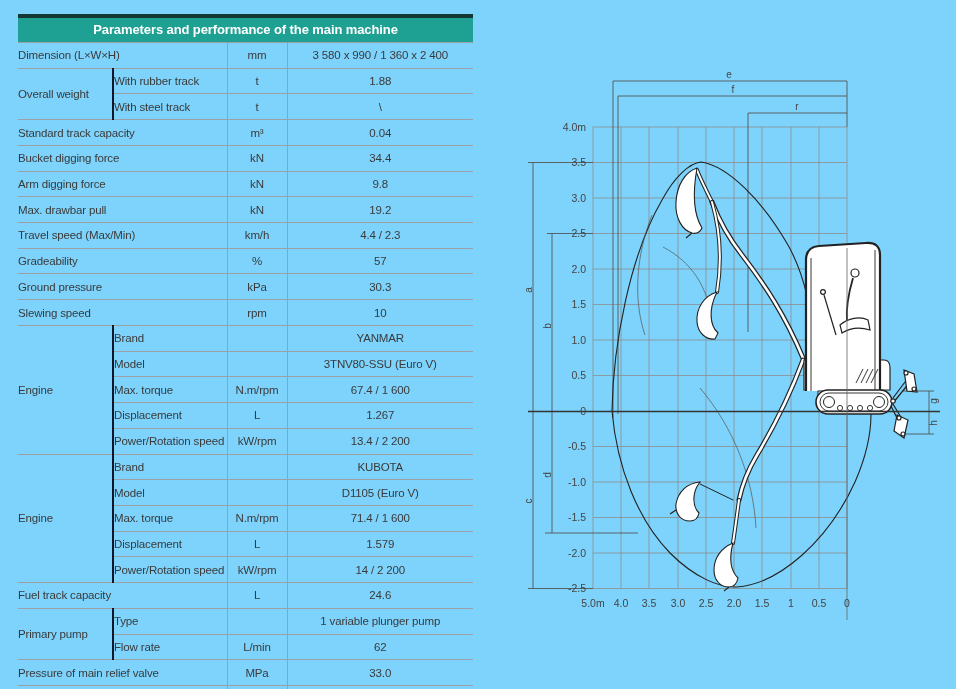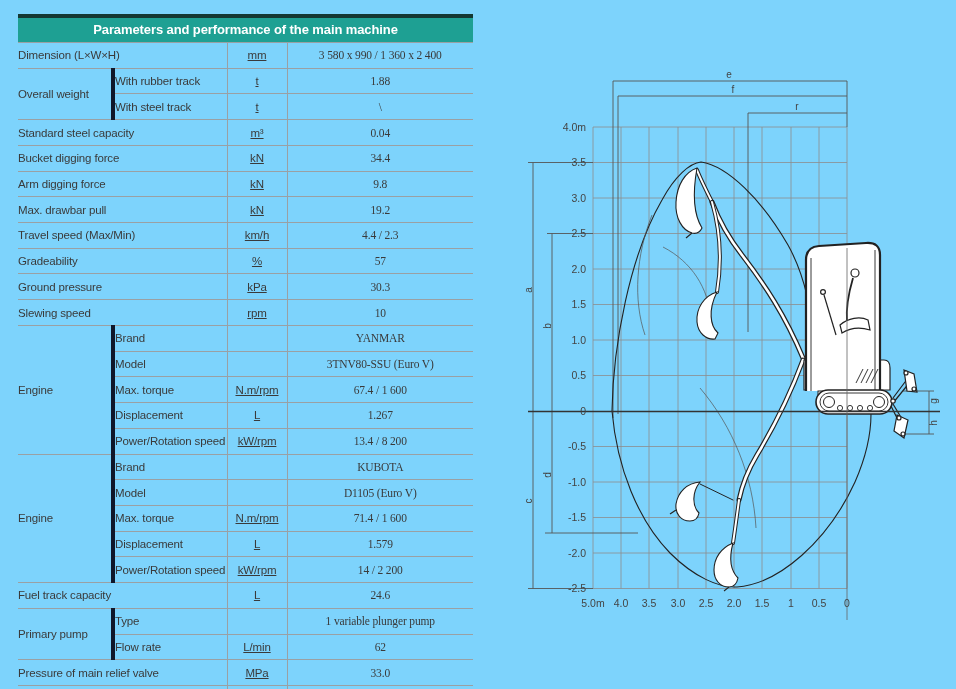--- a/index.html
+++ b/index.html
@@ -9,23 +9,23 @@
   #spec-wrap{position:absolute;left:18px;top:14px;width:455px;}
   #spec-header{background:#1ea093;border-top:4px solid #143833;color:#fff;
                font-weight:bold;font-size:13px;text-align:center;line-height:24px;
                letter-spacing:-0.1px;}
   table.spec{border-collapse:collapse;table-layout:fixed;width:455px;
              font-size:11.5px;letter-spacing:-0.15px;}
   table.spec td{height:24.72px;padding:0 0 0 0;border-bottom:1px solid #9aa0a3;
                 vertical-align:middle;overflow:hidden;white-space:nowrap;}
   table.spec tr:first-child td{border-top:1px solid #9aa0a3;}
   td.n{padding-left:8px;text-align:left;margin-left:35px;}
-  td.s{padding-left:8px;text-align:left;border-left:4px solid #0f172a;}
-  td.u{text-align:center;border-left:1px solid #9aa0a3;border-right:1px solid #9aa0a3;text-decoration:underline;}
-  td.v{text-align:center;font-family:Liberation Serif, serif;}
+  td.s{padding-left:8px;text-align:left;border-left:2px solid #0f172a;}
+  td.u{text-align:center;border-left:1px solid #9aa0a3;border-right:1px solid #9aa0a3;}
+  td.v{text-align:center;}
   
   #diagram{position:absolute;left:520px;top:60px;width:436px;height:629px;}
   text{font-family:"Liberation Sans",sans-serif;fill:#444;}
   .tick{font-size:10.5px;}
   .dimletter{font-size:10px;}
 </style>
 </head>
 <body>
 
 <div id="page">
@@ -53,21 +53,21 @@
         <td class="u">t</td>
         <td class="v">1.88</td>
       </tr>
       <tr>
         <td class="s">With steel track</td>
         <td class="u">t</td>
         <td class="v">\</td>
       </tr>
 
       <tr>
-        <td class="n" colspan="2">Standard steel capacity</td>
+        <td class="n" colspan="2">Standard track capacity</td>
         <td class="u">m³</td>
         <td class="v">0.04</td>
       </tr>
       <tr>
         <td class="n" colspan="2">Bucket digging force</td>
         <td class="u">kN</td>
         <td class="v">34.4</td>
       </tr>
       <tr>
         <td class="n" colspan="2">Arm digging force</td>
@@ -117,21 +117,21 @@
         <td class="v">67.4 / 1 600</td>
       </tr>
       <tr>
         <td class="s">Displacement</td>
         <td class="u">L</td>
         <td class="v">1.267</td>
       </tr>
       <tr>
         <td class="s">Power/Rotation speed</td>
         <td class="u">kW/rpm</td>
-        <td class="v">13.4 / 8 200</td>
+        <td class="v">13.4 / 2 200</td>
       </tr>
 
       <tr>
         <td class="n" rowspan="5">Engine</td>
         <td class="s">Brand</td>
         <td class="u"></td>
         <td class="v">KUBOTA</td>
       </tr>
       <tr>
         <td class="s">Model</td>

